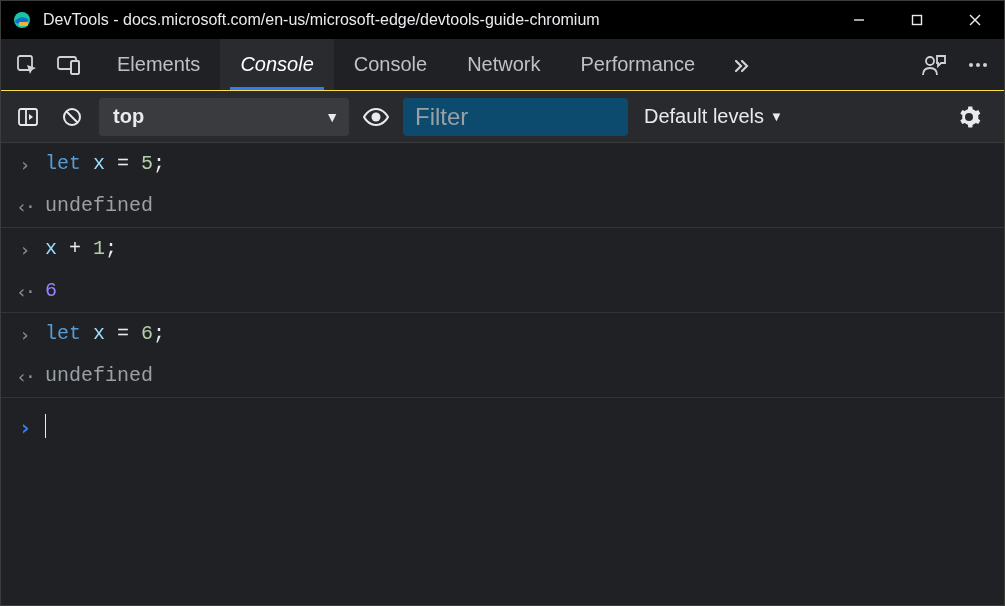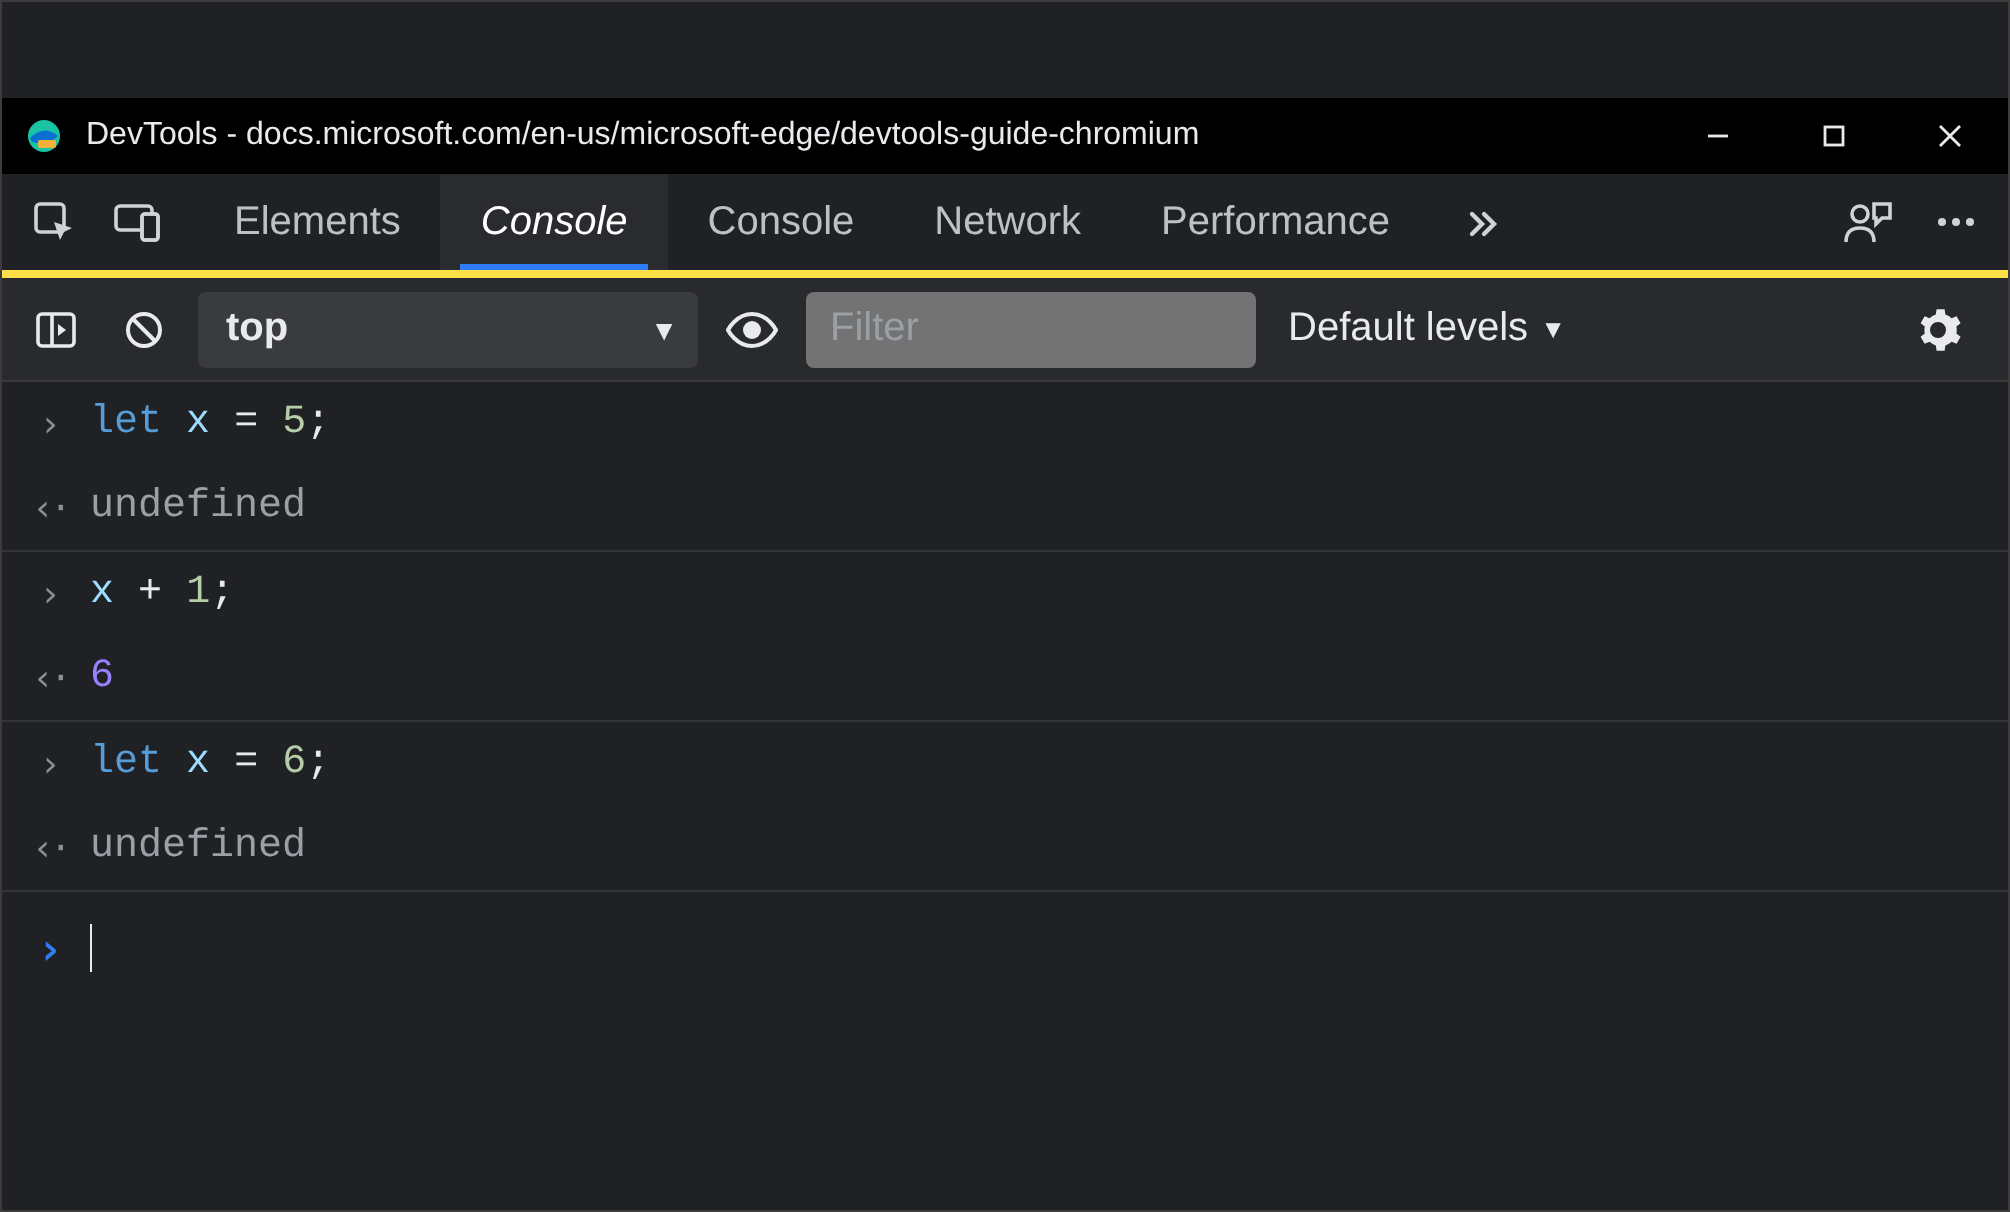--- a/index.html
+++ b/index.html
@@ -1,42 +1,42 @@
 <!DOCTYPE html>
 <html><head>
 <meta charset="utf-8">
 <style>
   * { box-sizing: border-box; margin: 0; padding: 0; }
   html, body { width: 1005px; height: 606px; overflow: hidden; font-family: "Segoe UI", Arial, sans-serif; background: #000; }
   .window { width: 1005px; height: 606px; background: #202124; display: flex; flex-direction: column; border: 1px solid #3c3c3c; }
   
   
-  .titlebar { height: 38px; background: #000; display: flex; align-items: center; color: #e8eaed; font-size: 16px; margin-top: 48px; }
+  .titlebar { height: 38px; background: #000; display: flex; align-items: center; color: #e8eaed; font-size: 16px; }
   .titlebar .app-icon { width: 18px; height: 18px; margin: 0 10px 0 12px; display: flex; align-items: center; justify-content: center; }
   .titlebar .title { flex: 1; padding-left: 2px; white-space: nowrap; overflow: hidden; }
   .titlebar .win-controls { display: flex; height: 100%; }
   .titlebar .win-btn { width: 58px; display: flex; align-items: center; justify-content: center; color: #e8eaed; }
   .titlebar .win-btn svg { display:block; }
   
   
-  .tabs { height: 52px; background: #202124; border-bottom: 4px solid #fde047; display: flex; align-items: center; padding: 0 6px; gap: 2px; }
+  .tabs { height: 52px; background: #202124; border-bottom: 1px solid #fde047; display: flex; align-items: center; padding: 0 6px; gap: 2px; }
   .tabs .sq-btn { width: 40px; height: 40px; display:flex; align-items:center; justify-content:center; color:#cfd2d6; border-radius:4px; }
   .tabs .sq-btn svg { display:block; }
   .tabs .tab-list { display:flex; align-items:stretch; height:100%; margin-left: 6px; }
   .tabs .tab { padding: 0 20px; display:flex; align-items:center; color:#bdc1c6; font-size:20px; position:relative; cursor:default; }
   .tabs .tab.active { color:#fff; background:#2a2b2e;font-style:italic; }
   .tabs .tab.active::after { content:""; position:absolute; left:10px; right:10px; bottom:0; height:3px; background:#2f7df6; }
   .tabs .right-group { margin-left:auto; display:flex; align-items:center; gap:4px; }
   
   
   .toolbar { height: 52px; background: #292a2d; border-bottom: 1px solid #3a3a3a; display:flex; align-items:center; padding: 0 10px; gap:10px; color:#e8eaed; }
   .toolbar .icon-btn { width:34px; height:34px; display:flex; align-items:center; justify-content:center; color:#e8eaed; }
   .toolbar .context-select { flex:0 0 250px; height:38px; background:#3a3b3e; border-radius:4px; display:flex; align-items:center; padding:0 10px 0 14px; color:#e8eaed; font-size:20px; justify-content:space-between;font-weight:bold; }
   .toolbar .context-select .caret { font-size:14px; }
-  .toolbar .filter-input { width:225px; height:38px; background:#737373; border:none; border-radius:4px; color:#e8eaed; font-size:20px; padding:0 12px; outline:none; }
+  .toolbar .filter-input { width:225px; height:38px; background:#0c4a6e; border:none; border-radius:4px; color:#e8eaed; font-size:24px; padding:0 12px; outline:none; }
   .toolbar .filter-input::placeholder { color:#9aa0a6; }
   .toolbar .levels { font-size:20px; color:#e8eaed; margin-left:6px; display:flex; align-items:center; gap:6px; }
   .toolbar .spacer { flex:1; }
   .toolbar .gear { margin-right:8px; }
   
   
   .console { flex:1; background:#202124; font-family: Consolas, "Courier New", monospace; font-size:20px; line-height:1.9; overflow:auto; }
   .entry { padding: 2px 12px 2px 16px; display:flex; align-items:flex-start; gap:12px; }
   .entry.border { border-bottom:1px solid #333438; }
   .gutter { width:16px; flex:0 0 16px; display:flex; justify-content:center; color:#9aa0a6; font-family: Consolas, monospace; font-size:18px; padding-top:3px; }

